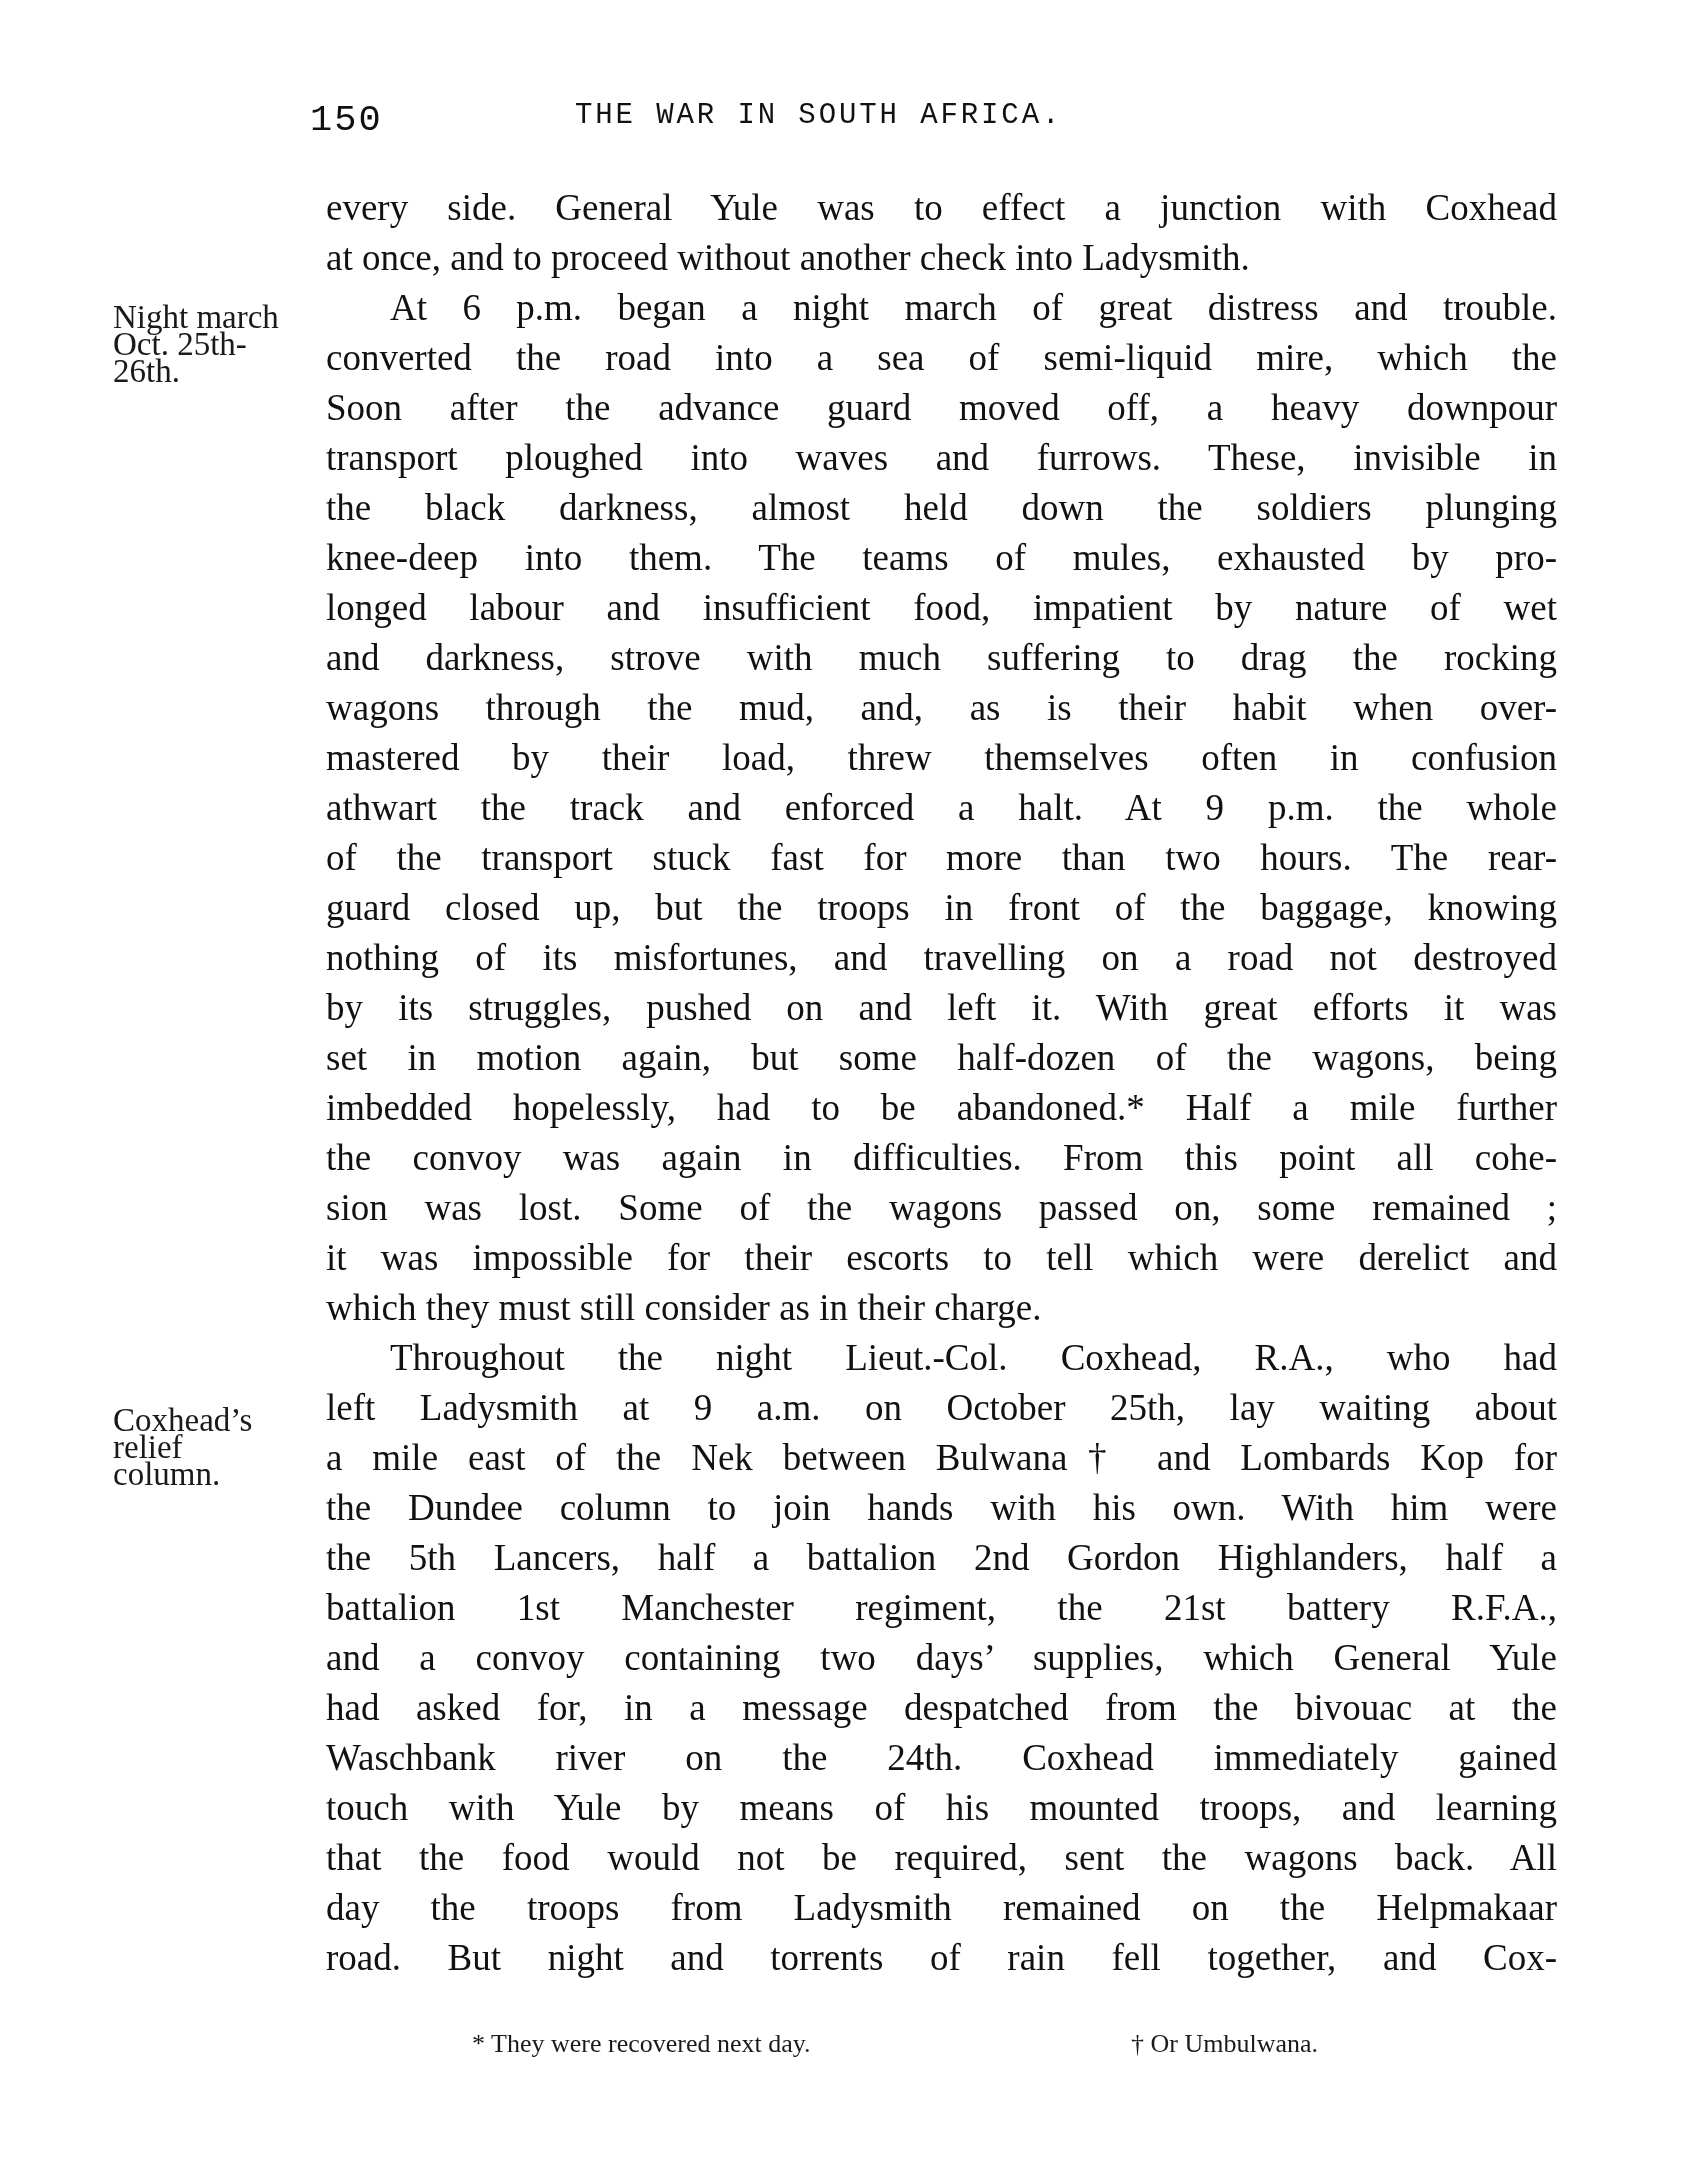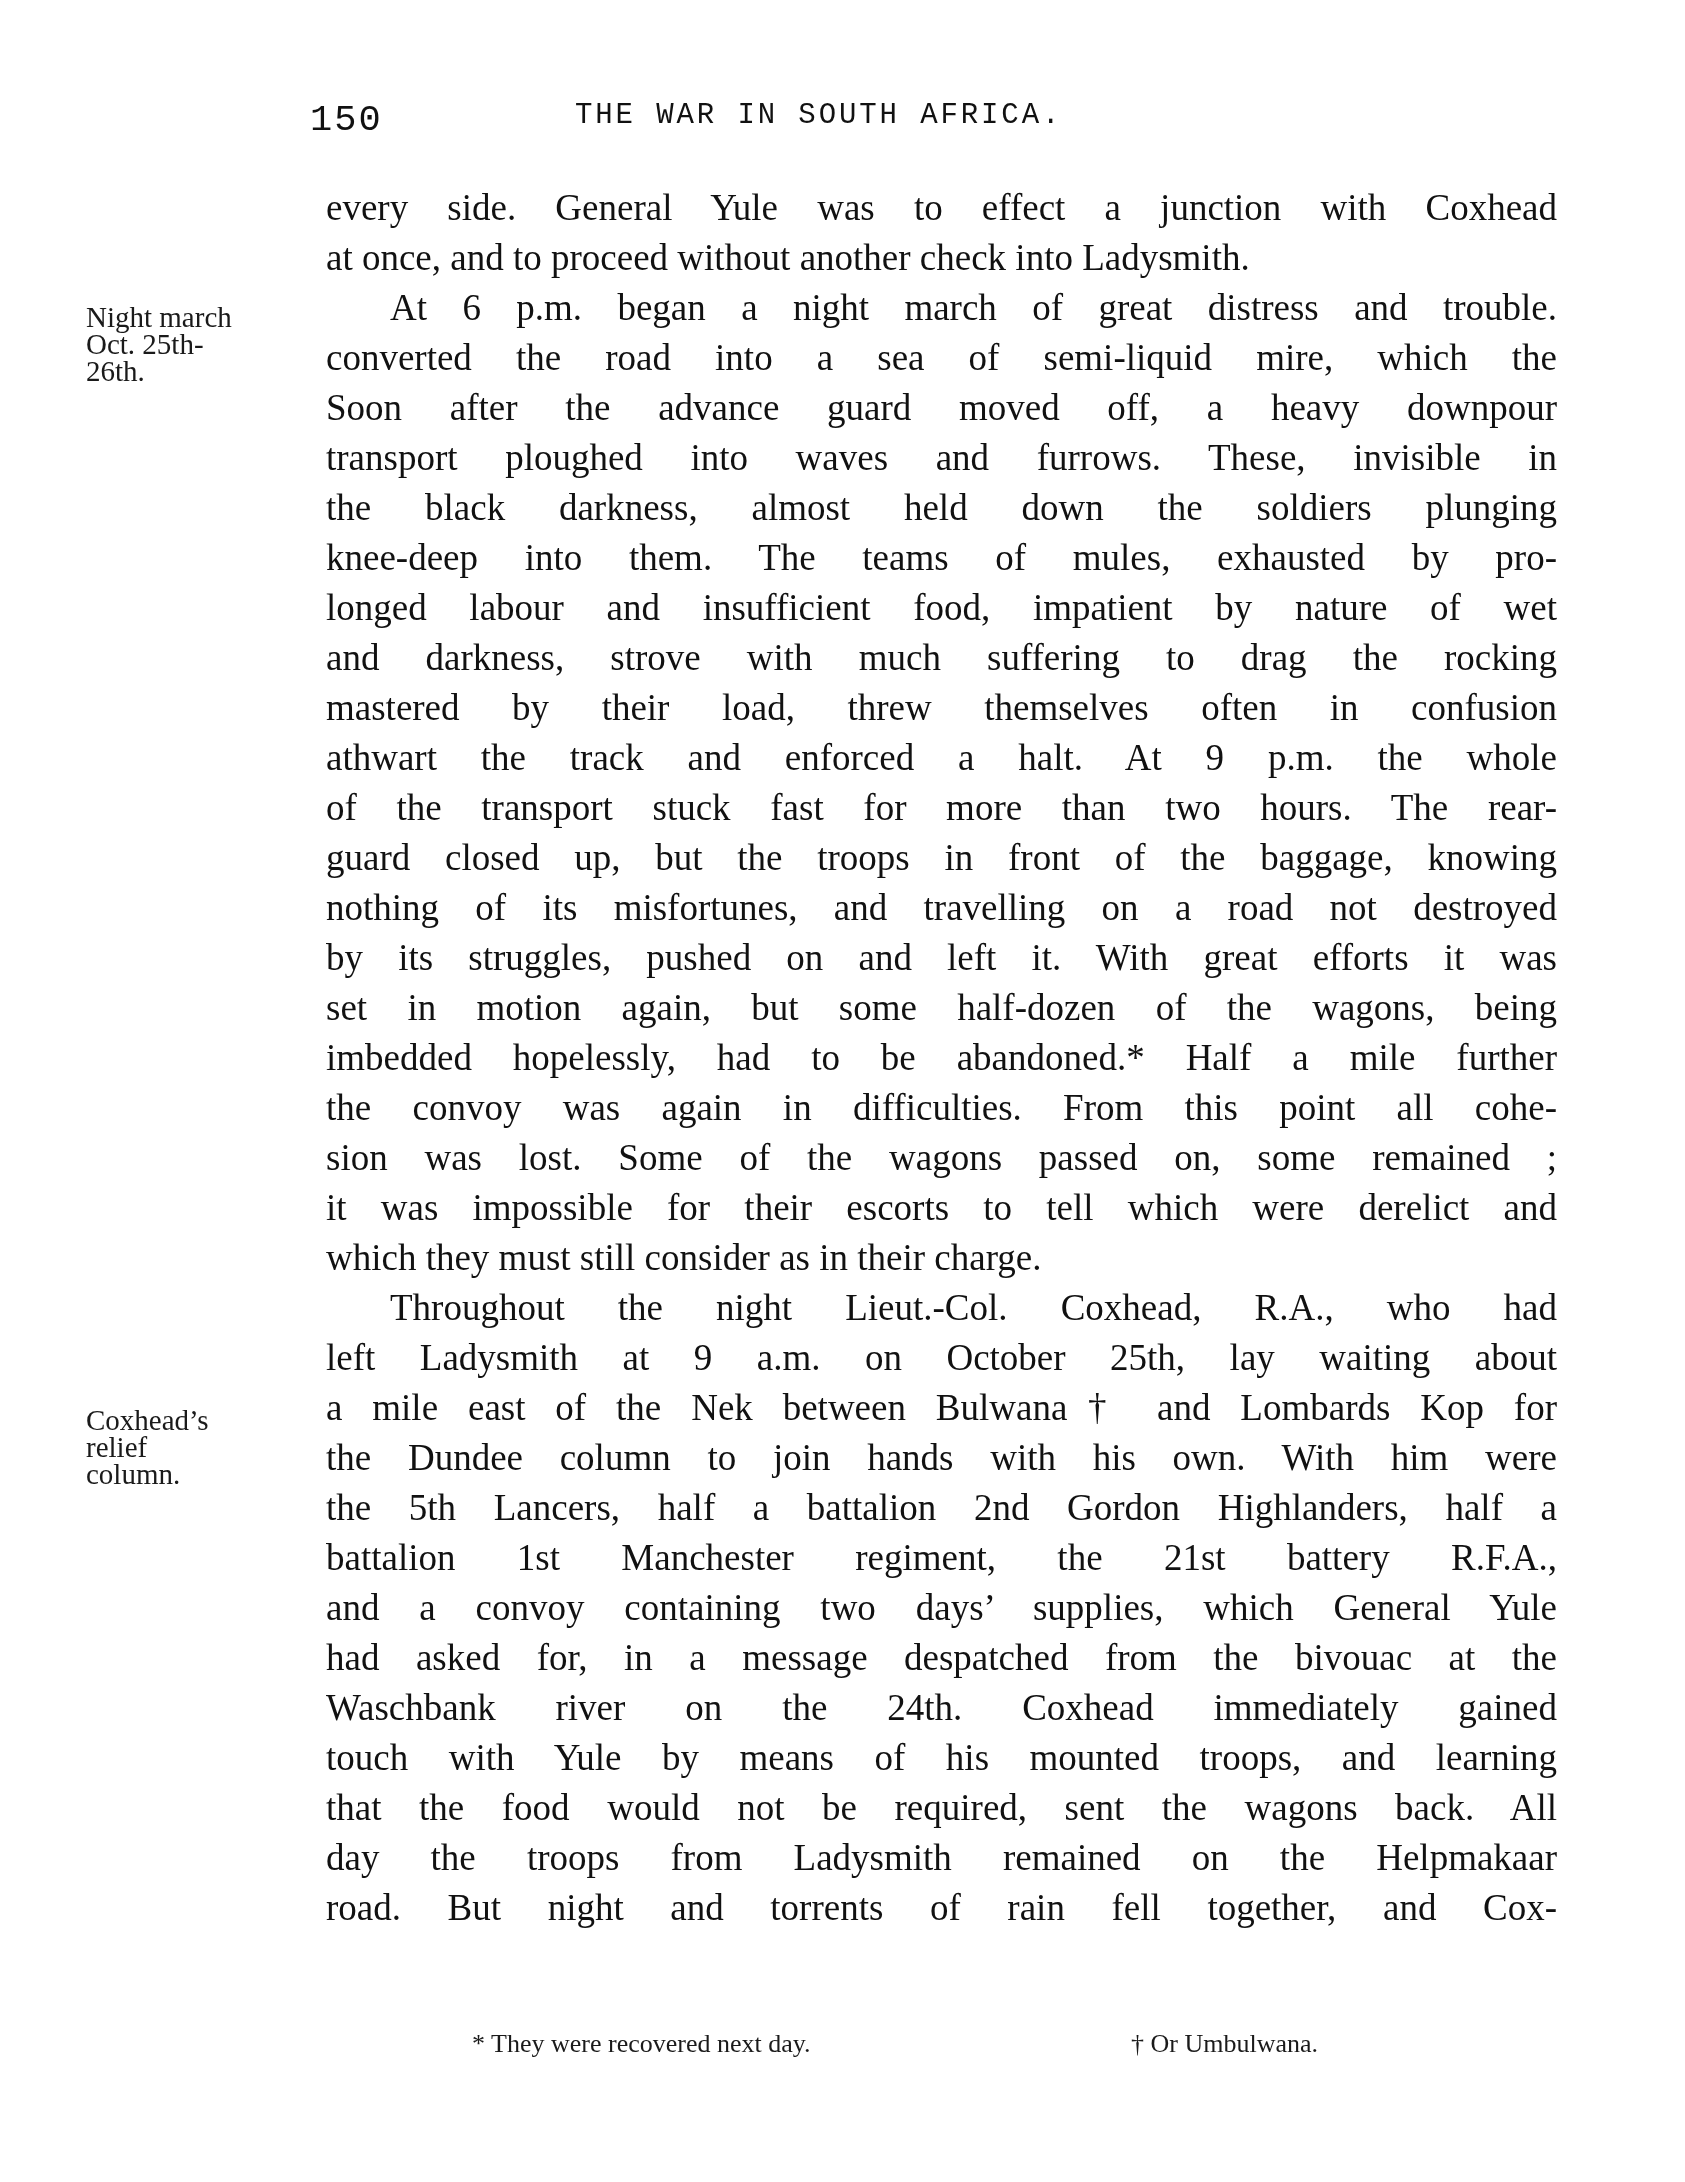--- a/index.html
+++ b/index.html
@@ -32,23 +32,23 @@
     }
     .running-title {
       position: absolute;
       left: 575px;
       top: 0;
       font-size: 29px;
       letter-spacing: 2.9px;
     }
     .margin-note {
       position: absolute;
-      left: 86px;
+      left: 113px;
       width: 195px;
-      font-size: 29px;
+      font-size: 33px;
       line-height: 27px;
       color: #1a1a1a;
     }
     .margin-note div { white-space: nowrap; }
     .note-1 { top: 304px; }
     .note-2 { top: 1365px; margin-top: 42px; }
     .body-text {
       position: absolute;
       left: 326px;
       top: 183px;
@@ -114,20 +114,21 @@
   <span class="line">every side.  General Yule was to effect a junction with Coxhead</span>
   <span class="line last">at once, and to proceed without another check into Ladysmith.</span>
   <span class="line indent">At 6 p.m. began a night march of great distress and trouble.</span>
   <span class="line">converted the road into a sea of semi-liquid mire, which the</span>
   <span class="line">Soon after the advance guard moved off, a heavy downpour</span>
   <span class="line">transport ploughed into waves and furrows.  These, invisible in</span>
   <span class="line">the black darkness, almost held down the soldiers plunging</span>
   <span class="line">knee-deep into them.  The teams of mules, exhausted by pro-</span>
   <span class="line">longed labour and insufficient food, impatient by nature of wet</span>
   <span class="line">and darkness, strove with much suffering to drag the rocking</span>
+  <span class="line">wagons through the mud, and, as is their habit when over-</span>
   <span class="line">mastered by their load, threw themselves often in confusion</span>
   <span class="line">athwart the track and enforced a halt.  At 9 p.m. the whole</span>
   <span class="line">of the transport stuck fast for more than two hours.  The rear-</span>
   <span class="line">guard closed up, but the troops in front of the baggage, knowing</span>
   <span class="line">nothing of its misfortunes, and travelling on a road not destroyed</span>
   <span class="line">by its struggles, pushed on and left it.  With great efforts it was</span>
   <span class="line">set in motion again, but some half-dozen of the wagons, being</span>
   <span class="line">imbedded hopelessly, had to be abandoned.*  Half a mile further</span>
   <span class="line">the convoy was again in difficulties.  From this point all cohe-</span>
   <span class="line">sion was lost.  Some of the wagons passed on, some remained ;</span>

